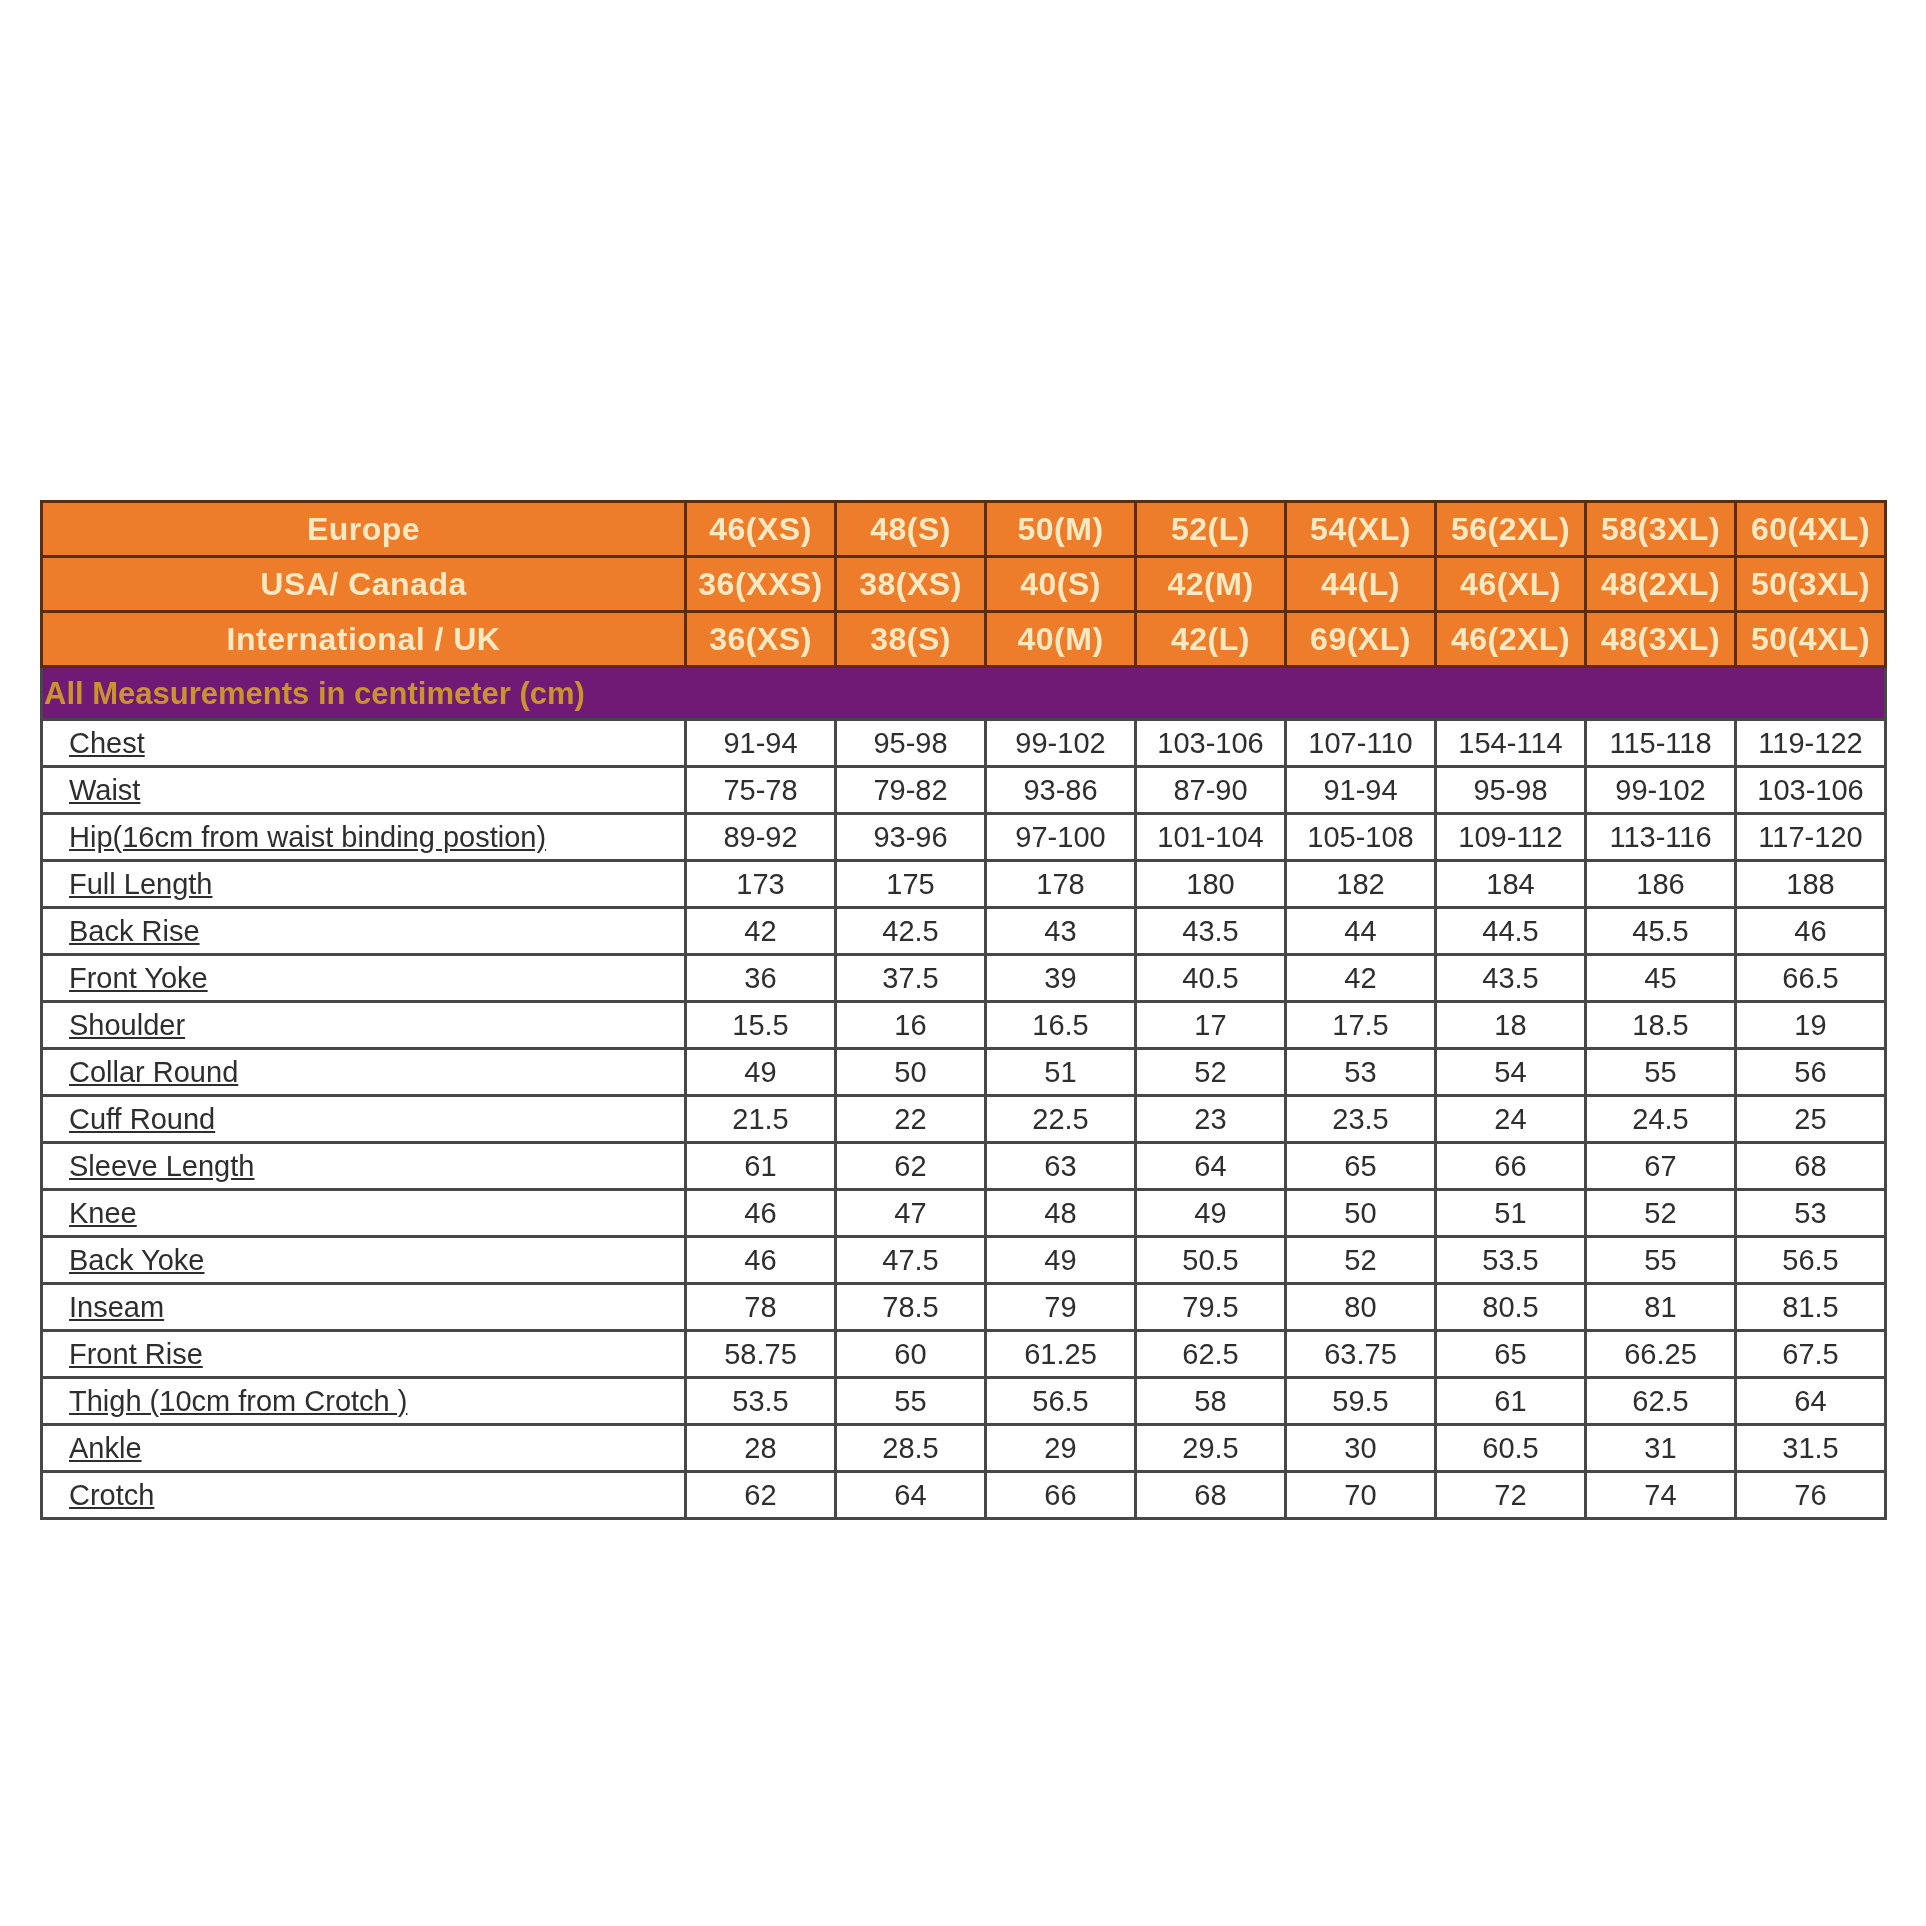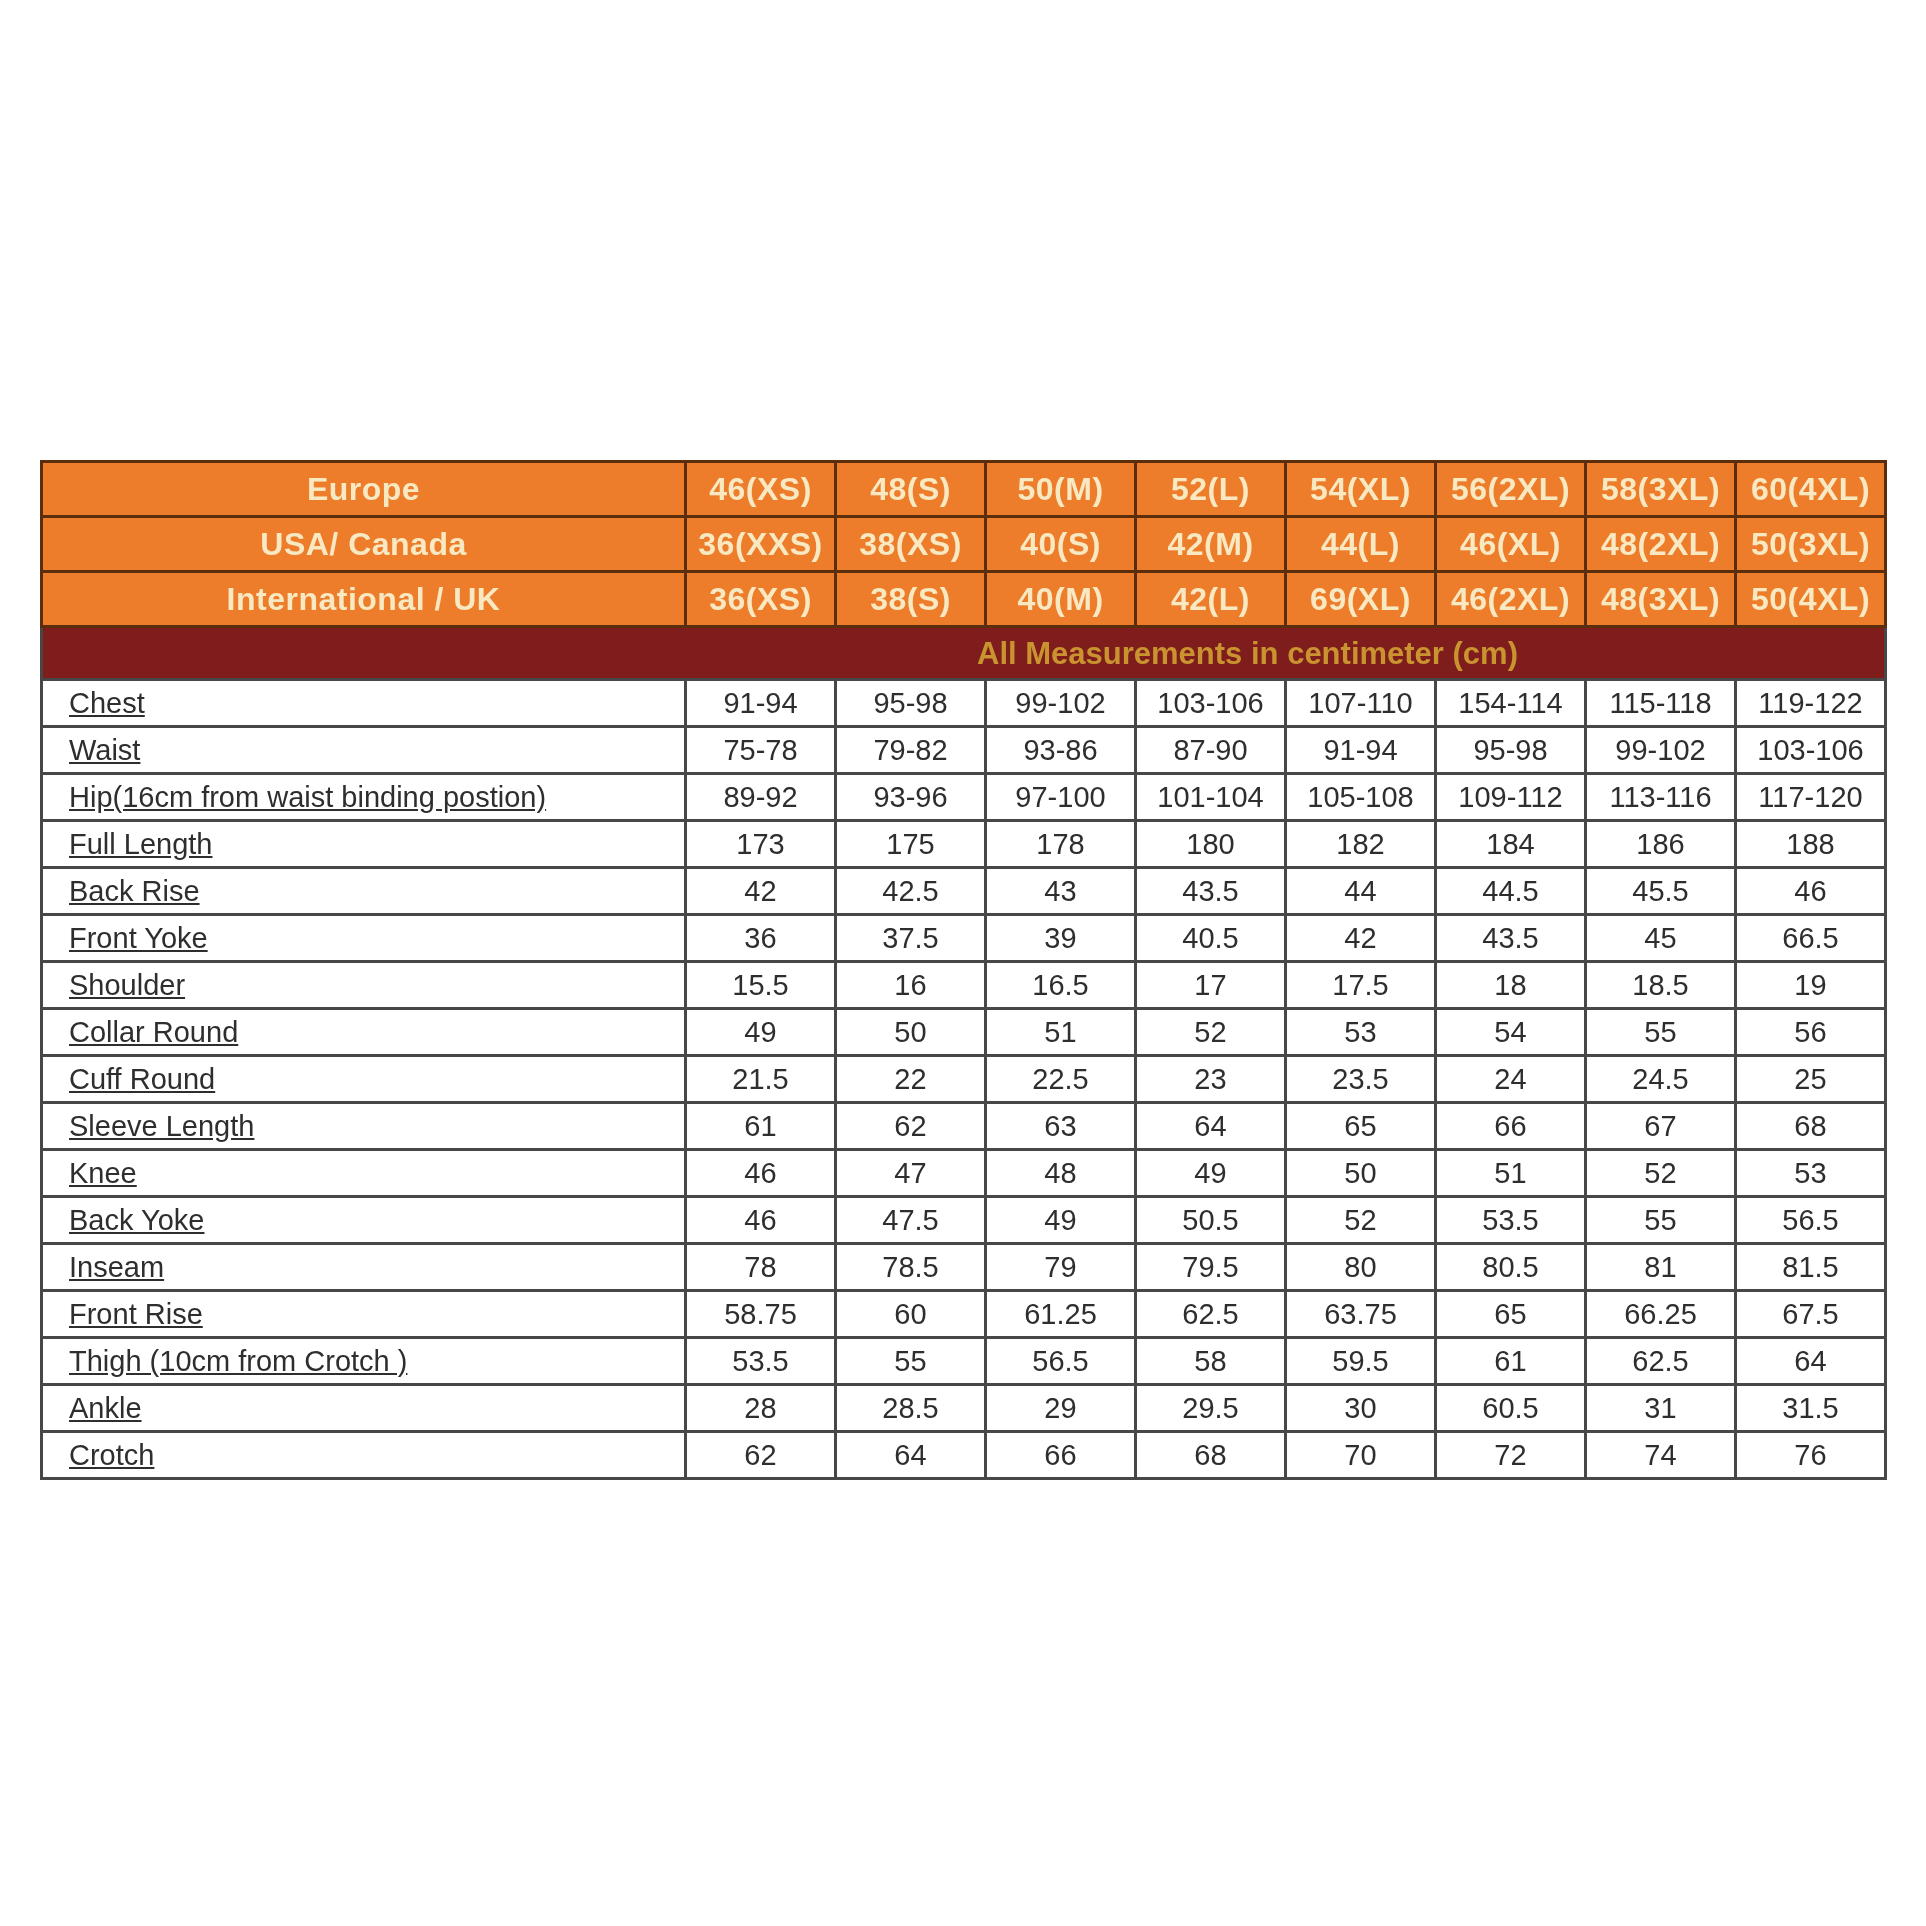--- a/index.html
+++ b/index.html
@@ -2,41 +2,41 @@
 <html style="--header-bg: #ED7D2B; --header-text: #F8E9C2; --header-border: #5A2D0C; --body-border: #474747; --body-text: #2E2E2E; --note-text: #C9932F;"><head>
 <meta charset="utf-8">
 <style>
   html,body{margin:0;padding:0;}
   body{
     width:1927px;height:1927px;background:#ffffff;
     font-family:"Liberation Sans", sans-serif;
     -webkit-font-smoothing:antialiased;
   }
   .page{position:relative;width:1927px;height:1927px;background:#fff;overflow:hidden;}
-  .table-wrap{position:absolute;left:40px;top:460px;width:1847px;}
+  .table-wrap{position:absolute;left:40px;top:500px;width:1847px;}
   table{
     border-collapse:collapse;table-layout:fixed;width:1847px;
     font-family:"Liberation Sans", sans-serif;
   }
   
   thead th{
     background:var(--header-bg,#ED7D2B);
     color:var(--header-text,#F8E9C2);
     border:3px solid var(--header-border,#5A2D0C);
     font-weight:bold;font-size:32px;height:50px;
     letter-spacing:0.5px;
   }
   thead th.hlabel{text-align:center;}
   thead th.hsize{}
   
   td.note-cell{
-    background:#7f1d1d;
+    background:#701a75;
     color:var(--note-text,#C9932F);
     font-weight:bold;font-size:31px;height:48px;
-    text-align:right;padding-right:366px;
+    text-align:left;padding-right:366px;
     border:3px solid var(--body-border,#474747);
     border-top:3px solid var(--header-border,#5A2D0C);
   }
   
   tbody td{
     background:#fff;color:var(--body-text,#2E2E2E);
     border:3px solid var(--body-border,#474747);
     font-size:29px;height:42px;line-height:1;
   }
   tbody td.rlabel{text-align:left;padding-left:26px;text-decoration:underline;}

